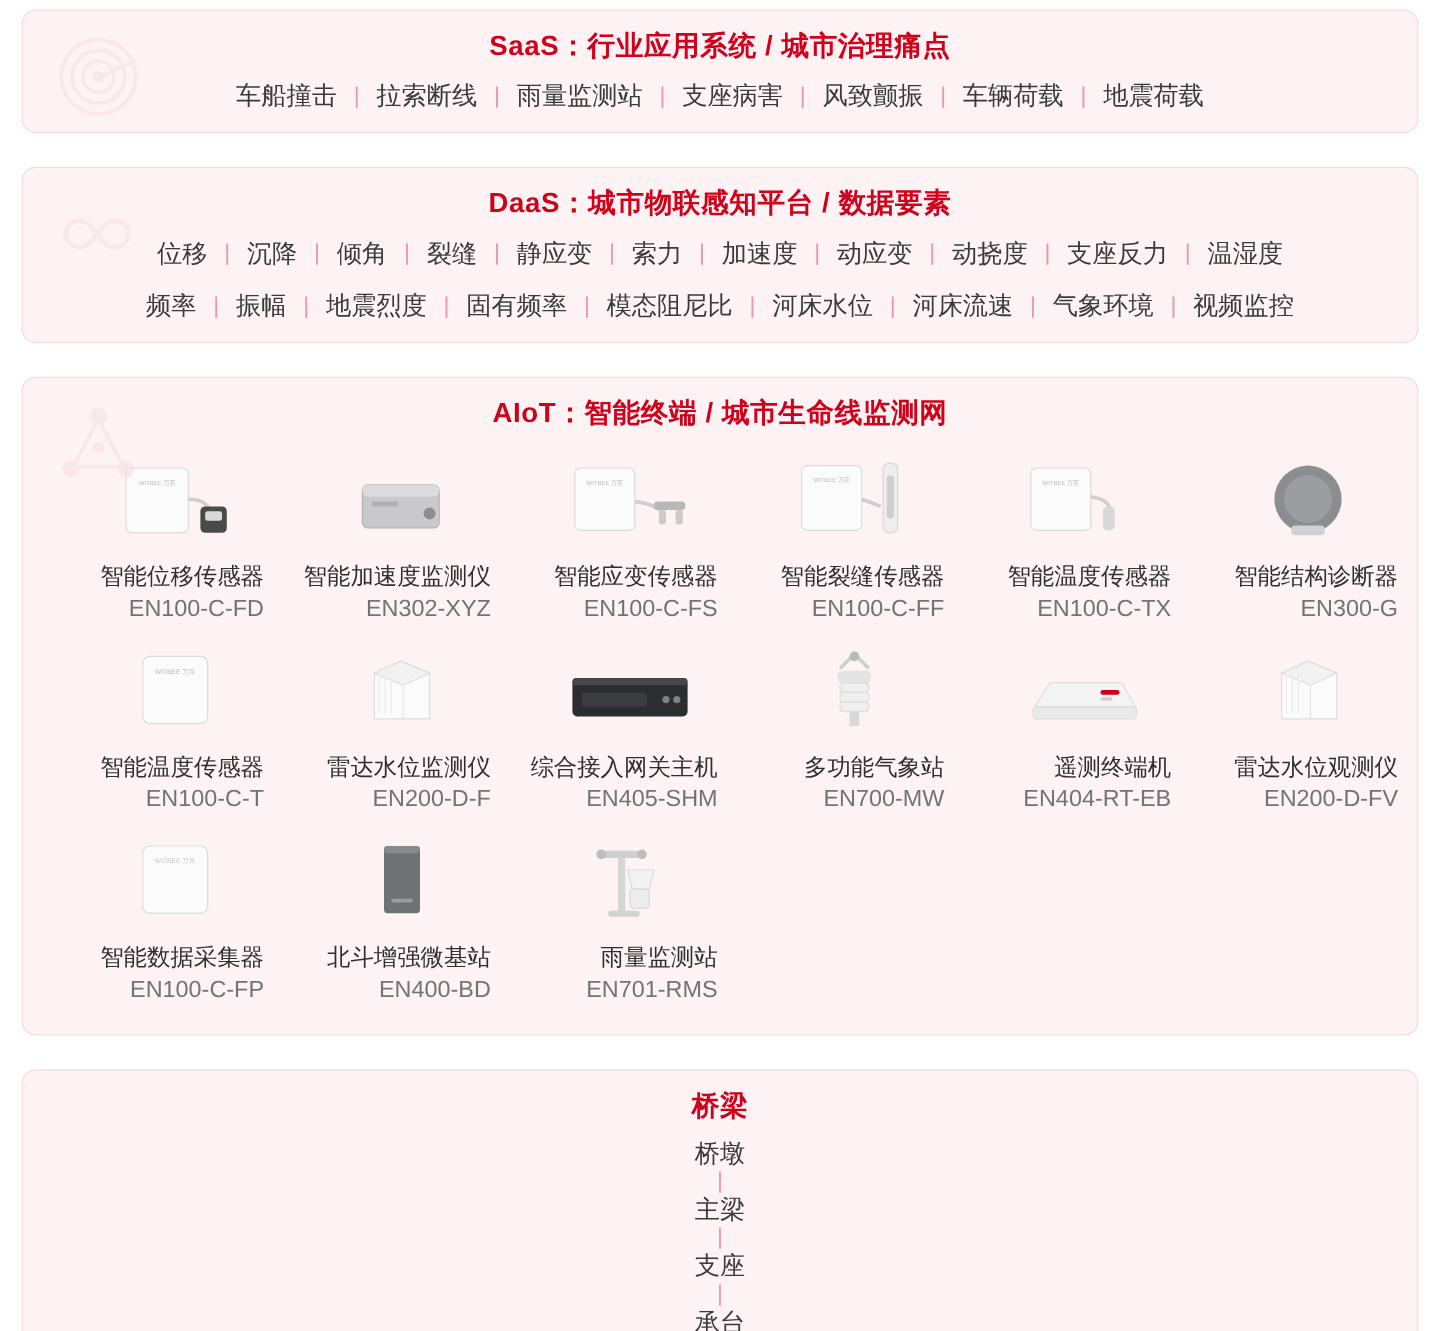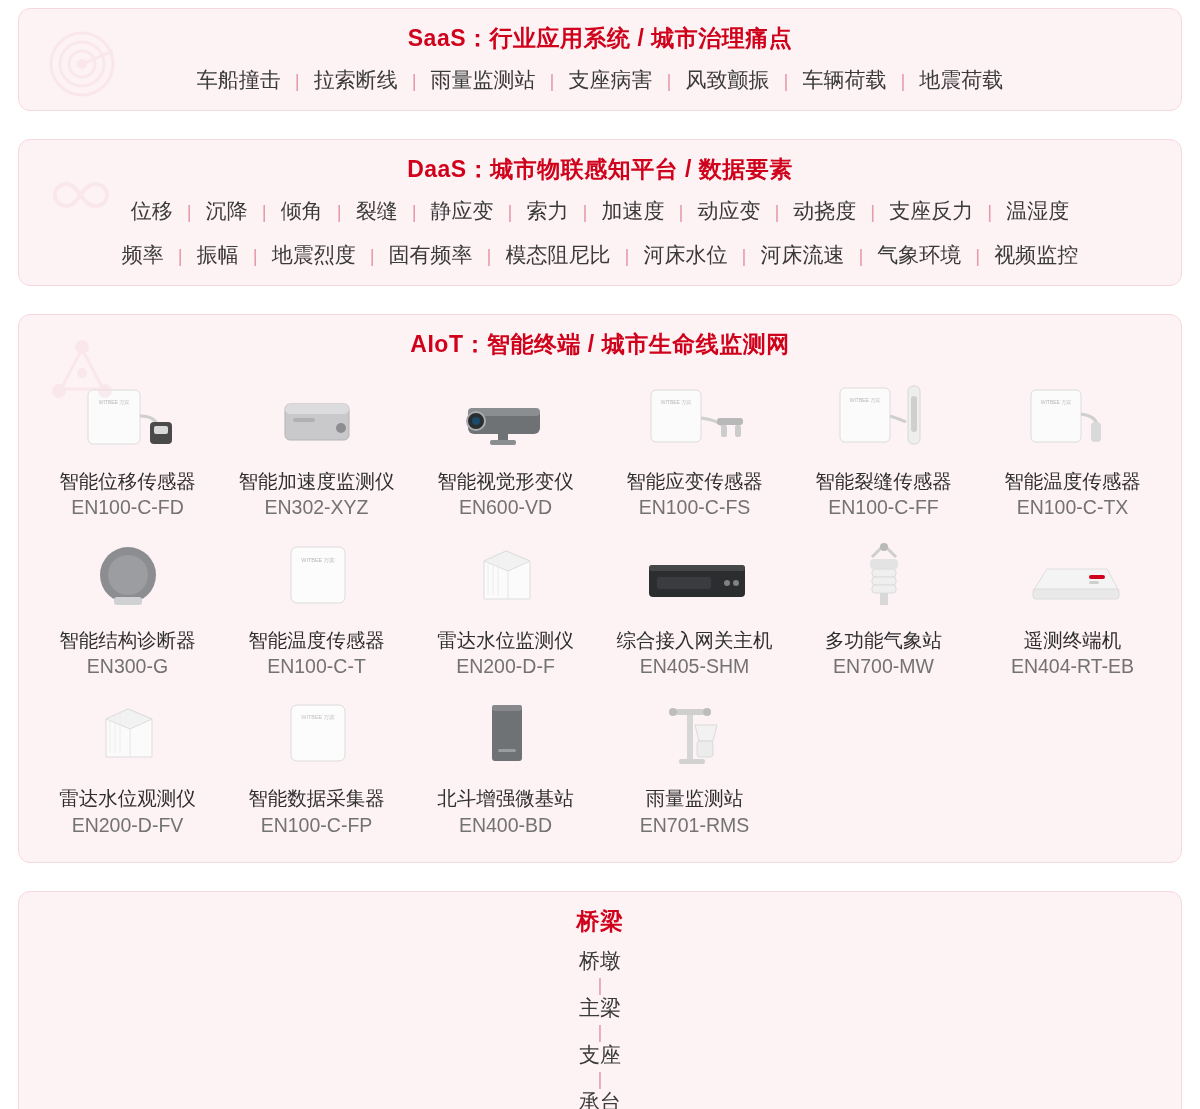--- a/index.html
+++ b/index.html
@@ -73,21 +73,21 @@
   
   .aiot-grid {
     display: grid;
     grid-template-columns: repeat(6, 1fr);
     gap: 4px 0px;
     padding: 6px 14px 18px 14px;
   }
   .device {
     display: flex;
     flex-direction: column;
-    align-items: center;
+    align-items: flex-end;
     padding: 4px 2px 6px 2px;
   }
   .device-img {
     height: 86px;
     width: 150px;
     display: flex;
     align-items: flex-end;
     justify-content: center;
     margin-bottom: 6px;
   }
@@ -238,34 +238,20 @@
             <rect x="38" y="28" width="64" height="36" rx="5" fill="#c9c9cb" stroke="#b3b3b5"></rect>
             <rect x="38" y="28" width="64" height="10" rx="5" fill="#dcdcde"></rect>
             <circle cx="94" cy="52" r="5" fill="#8e8e90"></circle>
             <rect x="46" y="42" width="22" height="4" rx="2" fill="#b0b0b2"></rect>
           </svg>
         </div>
         <div class="device-name">智能加速度监测仪</div>
         <div class="device-model">EN302-XYZ</div>
       </div>
 
-      <div class="device">
-        <div class="device-img">
-          <svg width="140" height="86" viewBox="0 0 140 86">
-            <rect x="32" y="32" width="72" height="26" rx="6" fill="#6f7275"></rect>
-            <rect x="32" y="32" width="72" height="8" rx="4" fill="#8b8e91"></rect>
-            <circle cx="40" cy="45" r="9" fill="#2b2d2f" stroke="#a9acb0" stroke-width="2"></circle>
-            <circle cx="40" cy="45" r="4" fill="#1b4a6b"></circle>
-            <rect x="62" y="58" width="10" height="8" fill="#6f7275"></rect>
-            <rect x="54" y="64" width="26" height="5" rx="2" fill="#8b8e91"></rect>
-          </svg>
-        </div>
-        <div class="device-name">智能视觉形变仪</div>
-        <div class="device-model">EN600-VD</div>
-      </div>
 
       <div class="device">
         <div class="device-img">
           <svg width="140" height="86" viewBox="0 0 140 86">
             <rect x="26" y="14" width="50" height="52" rx="5" fill="#fbfbfb" stroke="#dcdcdc"></rect>
             <text x="51" y="28" font-size="5" fill="#b9b9b9" text-anchor="middle" font-family="Liberation Sans, sans-serif">WITBEE 万宾</text>
             <path d="M76 42 q16 2 22 8" stroke="#cfcfcf" stroke-width="3" fill="none"></path>
             <rect x="92" y="42" width="26" height="7" rx="3" fill="#b8b8b8"></rect>
             <rect x="96" y="49" width="6" height="12" rx="2" fill="#cccccc"></rect>
             <rect x="110" y="49" width="6" height="12" rx="2" fill="#cccccc"></rect>

